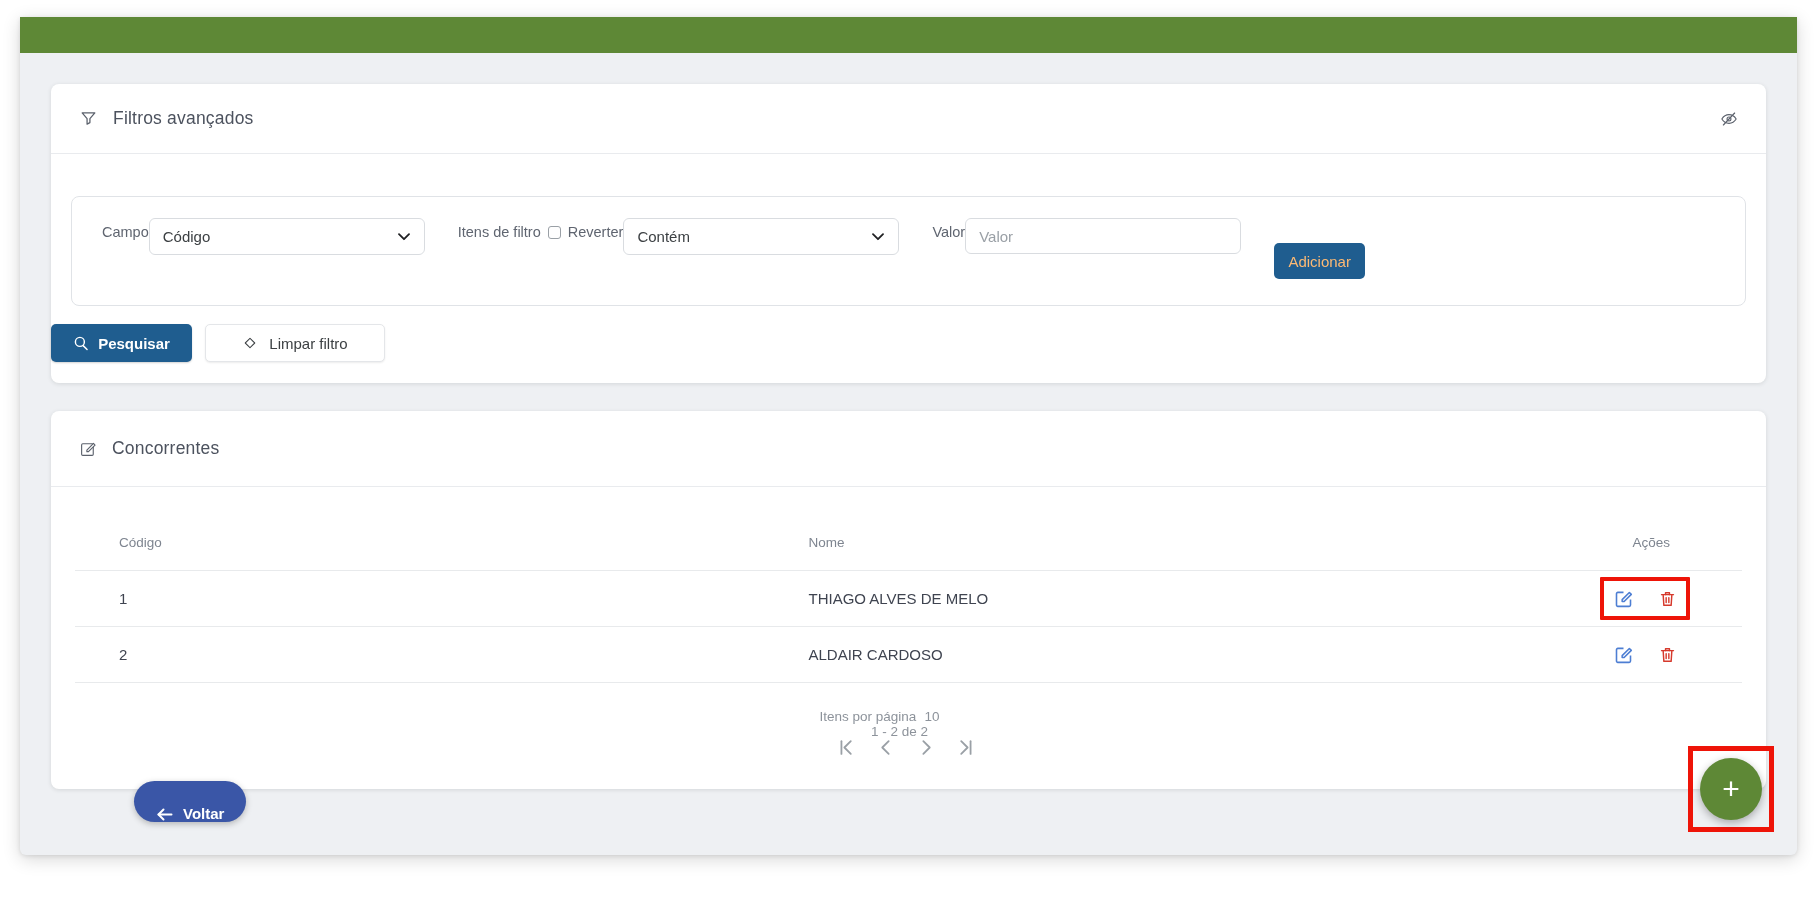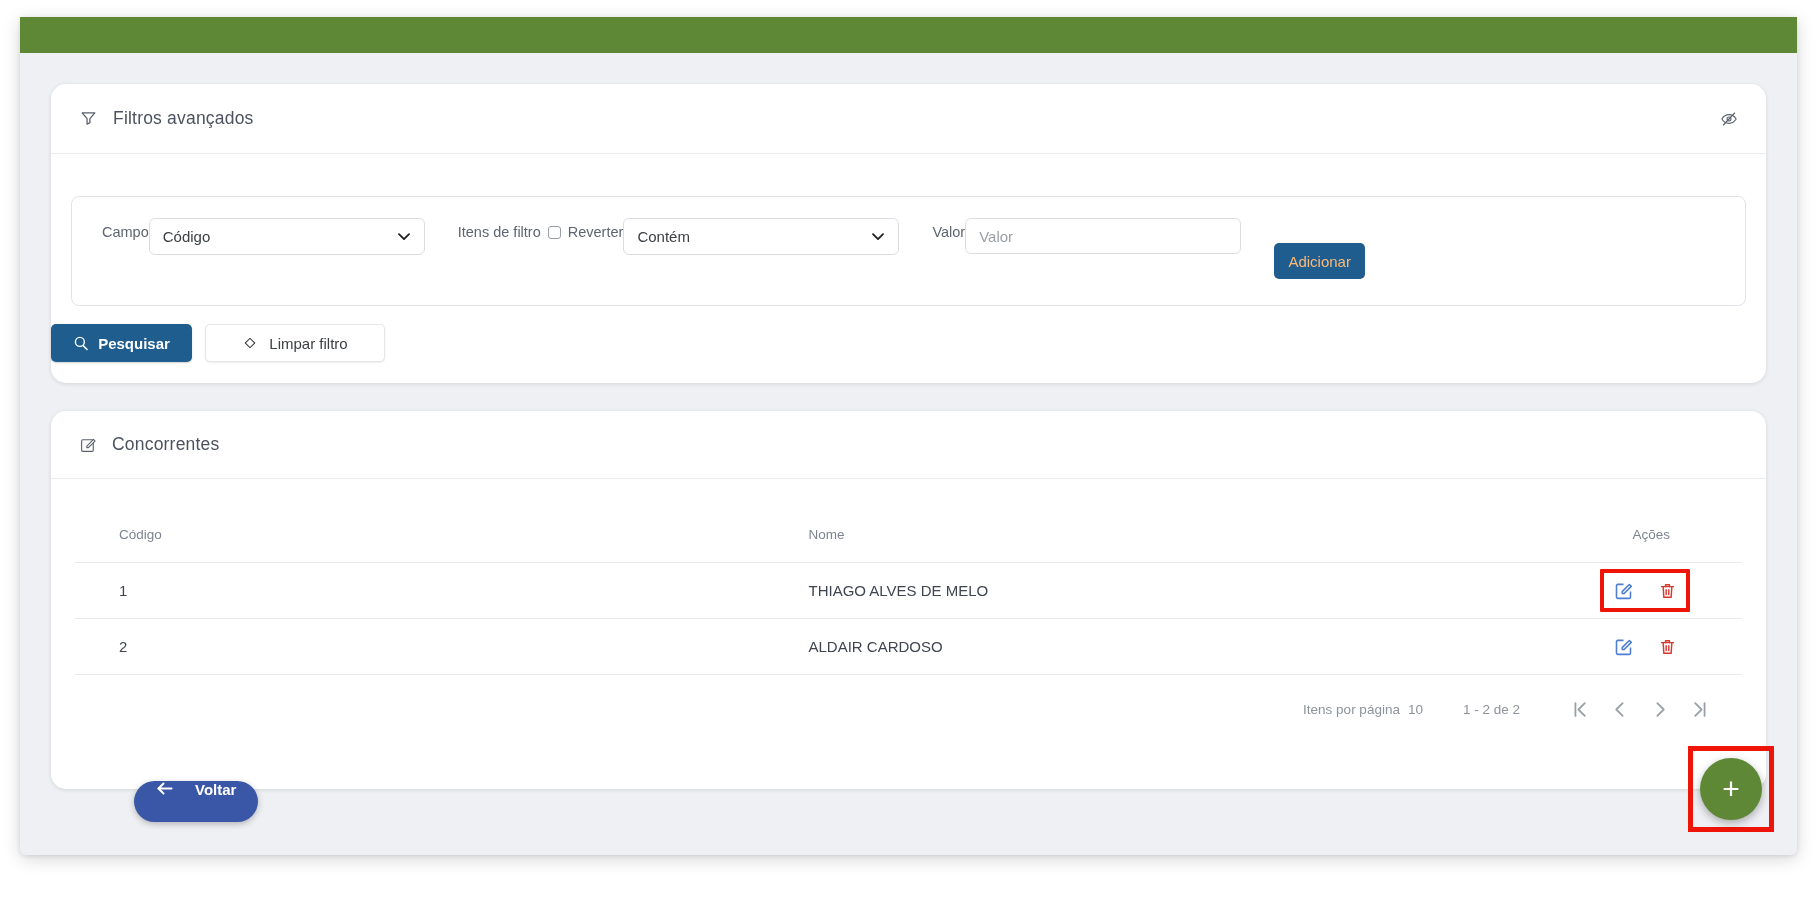--- a/index.html
+++ b/index.html
@@ -8,21 +8,21 @@
 
   .window {
     position: absolute; left: 20px; top: 17px; width: 1777px; height: 838px;
     background: #eef0f3; border-radius: 0 0 6px 6px; overflow: hidden;
     box-shadow: 0 4px 18px rgba(0,0,0,.16), 0 1px 4px rgba(0,0,0,.10);
   }
   .greenbar { height: 36px; background: #5e8836; }
   .content { padding: 31px 31px 0; position: relative; }
 
   .card {
-    background: #ffffff; border-radius: 15px;
+    background: #ffffff; border-radius: 8px;
     box-shadow: 0 1px 4px rgba(60,64,67,.14);
   }
   .card-header {
     height: 70px; display: flex; align-items: center; justify-content: space-between;
     padding: 0 28px; border-bottom: 1px solid #e9ebee;
   }
   .card-header .hleft { display: flex; align-items: center; gap: 15px; }
   .card-title { font-size: 17.5px; color: #4c525e; letter-spacing: .2px; }
   .hicon { color: #5b616c; display: flex; }
   .eye-btn { color: #5b616c; display: flex; cursor: pointer; }
@@ -71,21 +71,21 @@
   .btn-clear {
     width: 180px; height: 38px; border: 1px solid #e4e6e9; border-radius: 5px;
     background: #fff; color: #3c4043; font-size: 15px;
     display: flex; align-items: center; justify-content: center; gap: 11px;
     cursor: pointer; font-family: "Liberation Sans", sans-serif;
     box-shadow: 0 1px 2px rgba(0,0,0,.08);
   }
 
   
   .table-card { margin-top: 28px; height: 378px; position: relative; }
-  .table-card .card-header { height: 68px; }
+  .table-card .card-header { height: 76px; }
   table { width: calc(100% - 48px); margin: 0 24px; border-collapse: collapse; table-layout: fixed; }
   col.c1 { width: 44%; } col.c2 { width: 45%; } col.c3 { width: 11%; }
   th {
     font-weight: normal; font-size: 13.5px; color: #7e8590; text-align: left;
     padding: 48px 0 20px 44px; border-bottom: 1px solid #e8eaec;
   }
   th.th-acoes { text-align: right; padding-right: 72px; padding-left: 0; }
   td {
     font-size: 15px; color: #3f4450; padding-left: 44px;
     border-bottom: 1px solid #e8eaec; height: 56px; vertical-align: middle;
@@ -96,33 +96,33 @@
     display: flex; align-items: center; gap: 24px;
     border: 4px solid transparent; padding: 7px 9px; border-radius: 1px;
   }
   .actions-box.annotated { border-color: #ee1408; }
   .icon-btn { display: flex; cursor: pointer; background: none; border: none; padding: 0; }
   .edit-ic { color: #4d7ed3; }
   .del-ic  { color: #d6392c; }
 
   .pagination {
     display: flex; align-items: center; justify-content: flex-end;
-    padding: 26px 58px 0 0; color: #8d939b; font-size: 13.5px;
+    padding: 26px 58px 0 0; color: #8d939b; font-size: 13.5px; flex-direction: column;
   }
   .pg-items { display: flex; gap: 8px; }
   .pg-range { margin-left: 40px; }
   .pg-nav { display: flex; gap: 24px; margin-left: 52px; align-items: center; }
   .pg-btn { display: flex; cursor: pointer; background: none; border: none; padding: 0; }
 
   
   .btn-back {
     position: absolute; left: 114px; top: 764px;
     min-width: 108px; height: 41px; border: none; border-radius: 21px;
     background: #3a56a7; color: #fff; font-size: 15px; font-weight: bold;
-    display: flex; align-items: flex-start; justify-content: center; gap: 22px;
+    display: flex; align-items: flex-end; justify-content: center; gap: 10px;
     padding: 0 22px; cursor: pointer; font-family: "Liberation Sans", sans-serif;
     box-shadow: 0 2px 6px rgba(0,0,0,.25);
   }
   .fab-annotation {
     position: absolute; left: 1668px; top: 729px; width: 86px; height: 86px;
     border: 5px solid #ee1408; display: flex; align-items: center; justify-content: center;
   }
   .fab {
     width: 62px; height: 62px; border-radius: 50%; border: none;
     background: #5e8836; color: #fff; font-size: 30px; font-weight: 300;

